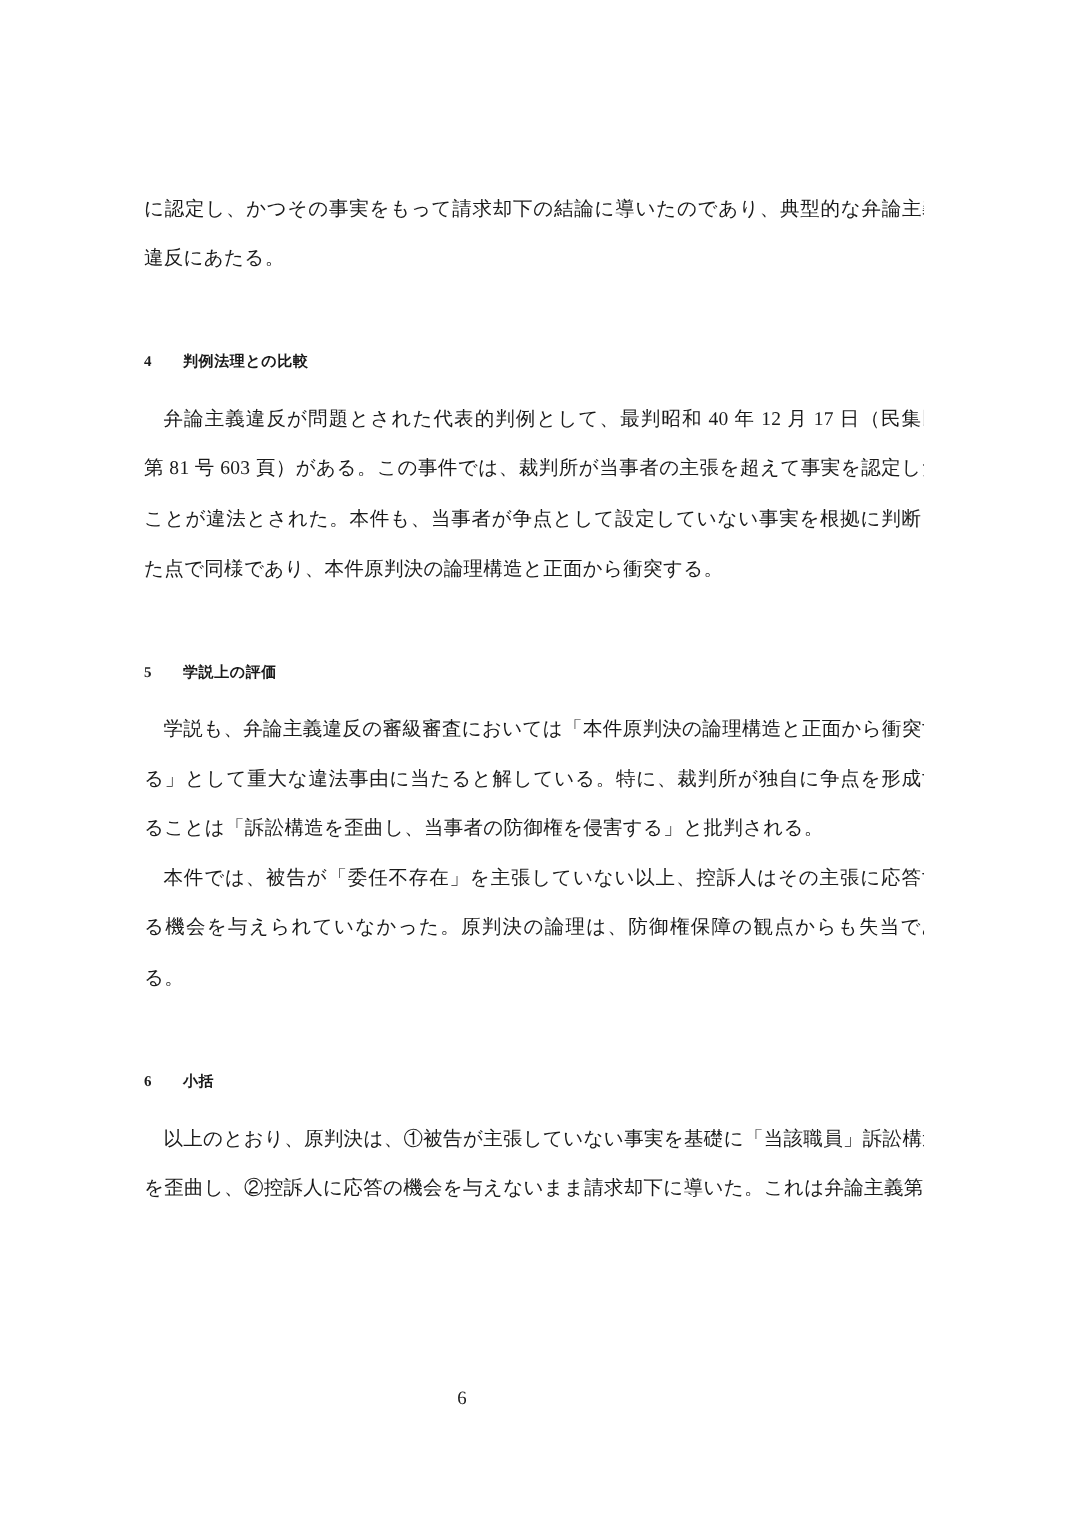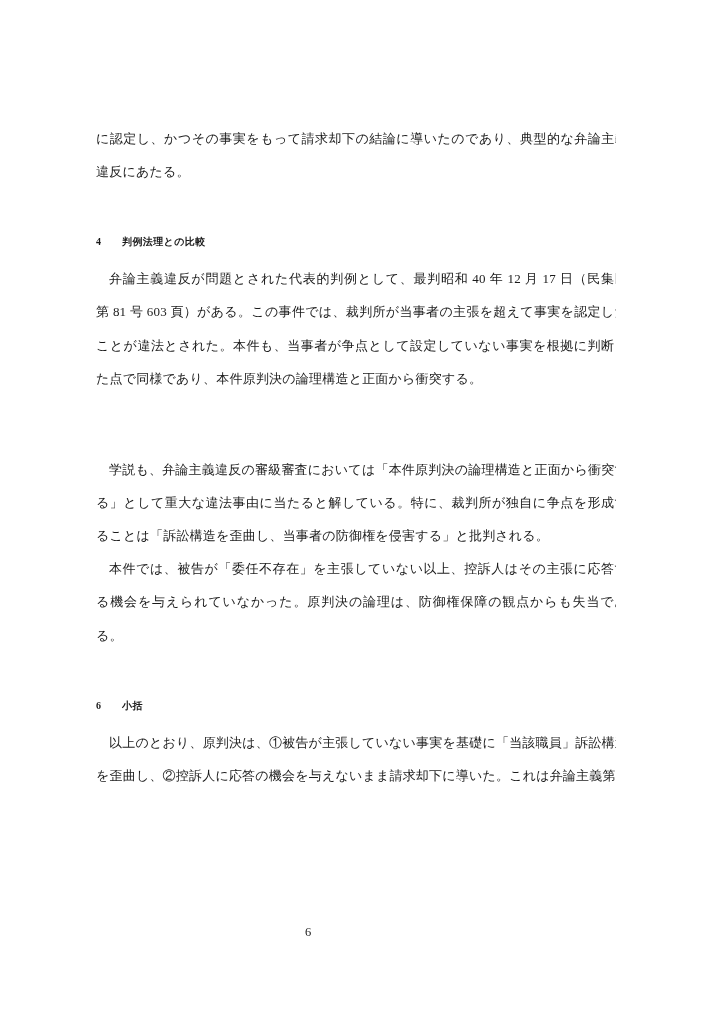--- a/index.html
+++ b/index.html
@@ -66,20 +66,21 @@
   <div class="content">
 
     <p class="para">に認定し、かつその事実をもって請求却下の結論に導いたのであり、典型的な弁論主義違反にあたる。</p>
 
     <div class="gap-before-heading"></div>
     <h2 class="heading"><span class="num">4</span><span>判例法理との比較</span></h2>
     <div class="gap-after-heading"></div>
     <p class="para indent">弁論主義違反が問題とされた代表的判例として、最判昭和 40 年 12 月 17 日（民集民　第 81 号 603 頁）がある。この事件では、裁判所が当事者の主張を超えて事実を認定したことが違法とされた。本件も、当事者が争点として設定していない事実を根拠に判断した点で同様であり、本件原判決の論理構造と正面から衝突する。</p>
 
     <div class="gap-before-heading"></div>
+    <h2 class="heading"><span class="num">5</span><span>学説上の評価</span></h2>
     <div class="gap-after-heading"></div>
     <p class="para indent">学説も、弁論主義違反の審級審査においては「本件原判決の論理構造と正面から衝突する」として重大な違法事由に当たると解している。特に、裁判所が独自に争点を形成することは「訴訟構造を歪曲し、当事者の防御権を侵害する」と批判される。</p>
     <p class="para indent">本件では、被告が「委任不存在」を主張していない以上、控訴人はその主張に応答する機会を与えられていなかった。原判決の論理は、防御権保障の観点からも失当である。</p>
 
     <div class="gap-before-heading"></div>
     <h2 class="heading"><span class="num">6</span><span>小括</span></h2>
     <div class="gap-after-heading"></div>
     <p class="para indent">以上のとおり、原判決は、①被告が主張していない事実を基礎に「当該職員」訴訟構造を歪曲し、②控訴人に応答の機会を与えないまま請求却下に導いた。これは弁論主義第</p>
 
   </div>

